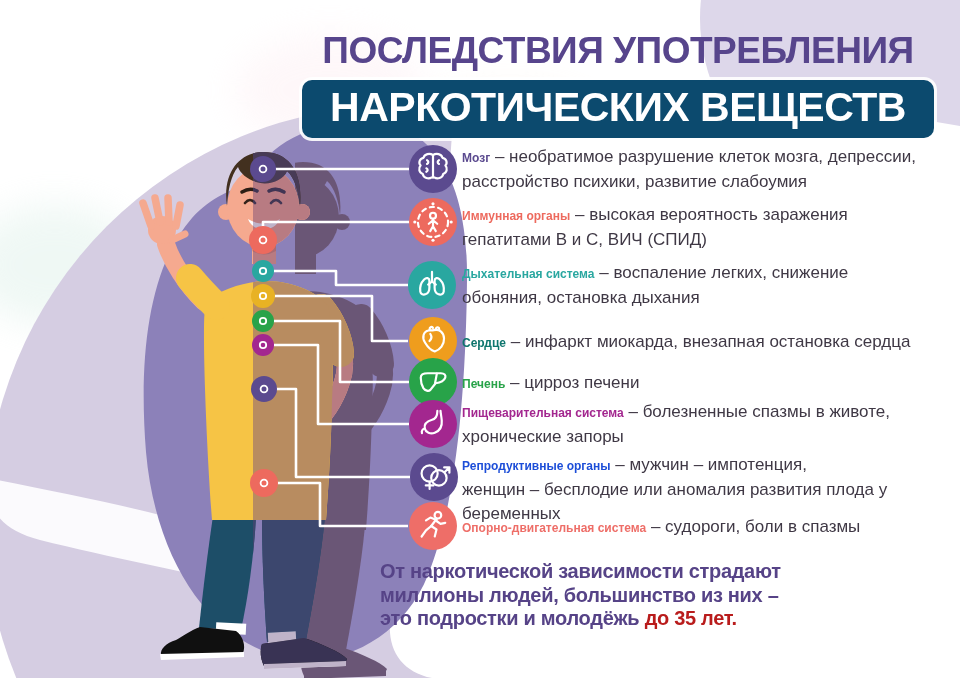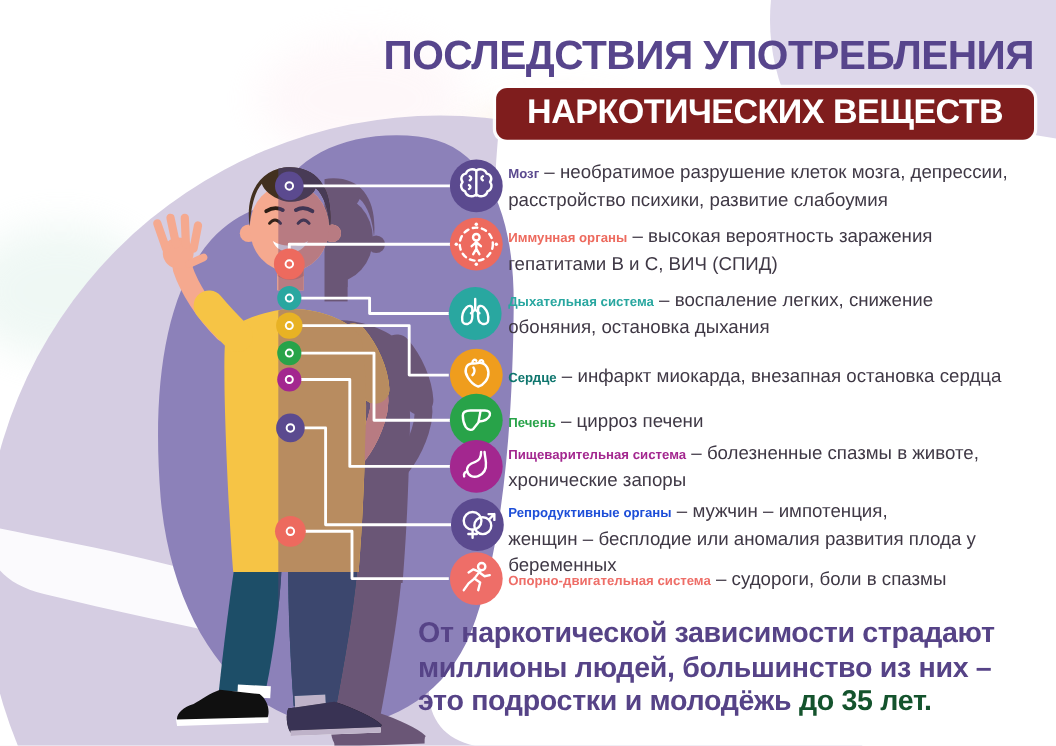--- a/index.html
+++ b/index.html
@@ -2,39 +2,39 @@
 <html lang="ru"><head>
 <meta charset="utf-8">
 <style>
   html,body{margin:0;padding:0;background:#eee;}
   .stage{position:relative;width:960px;height:678px;overflow:hidden;background:#ffffff;
          font-family:"Liberation Sans","DejaVu Sans",sans-serif;}
   .stage svg{display:block;}
   .bg-layer{position:absolute;left:0;top:0;}
 
   
-  .title-wrap{position:absolute;left:296px;top:28px;width:644px;text-align:right;}
+  .title-wrap{position:absolute;left:296px;top:28px;width:644px;text-align:center;}
   .title-line1{font-size:37px;font-weight:800;color:#57458c;letter-spacing:-0.5px;line-height:1.25;}
-  .title-badge{display:inline-block;margin-top:6px;background:#7f1d1d;color:#ffffff;
-               font-size:31px;font-weight:800;letter-spacing:-0.5px;border-radius:10px;
+  .title-badge{display:inline-block;margin-top:6px;background:#0c4a6e;color:#ffffff;
+               font-size:41px;font-weight:800;letter-spacing:-0.5px;border-radius:10px;
                padding:4px 28px 7px 28px;box-shadow:0 0 0 3px rgba(255,255,255,.9);}
 
   
   .row{position:absolute;left:462px;width:500px;font-size:17px;line-height:24px;color:#3f3845;
        white-space:pre-line;}
   .row .label{font-weight:800;font-size:12px;}
   .icon-circle{position:absolute;width:48px;height:48px;border-radius:50%;
                display:flex;align-items:center;justify-content:center;}
   .icon-circle svg{width:42px;height:42px;}
   .glyph{stroke:#ffffff;stroke-width:1.25;fill:none;stroke-linecap:round;stroke-linejoin:round;}
 
   
-  .footer{position:absolute;left:380px;top:560px;width:575px;font-size:26px;font-weight:800;
+  .footer{position:absolute;left:380px;top:560px;width:575px;font-size:20px;font-weight:800;
           color:#564387;line-height:1.18;letter-spacing:-0.3px;}
-  .footer b{font-weight:800;color:#14532d;}
+  .footer b{font-weight:800;color:#b91c1c;}
 </style>
 </head>
 <body>
 
 <div class="stage">
 
   <svg class="bg-layer" width="960" height="678" viewBox="0 0 960 678">
     <defs>
       <filter id="soft" x="-50%" y="-50%" width="200%" height="200%">
         <feGaussianBlur stdDeviation="18"></feGaussianBlur>

